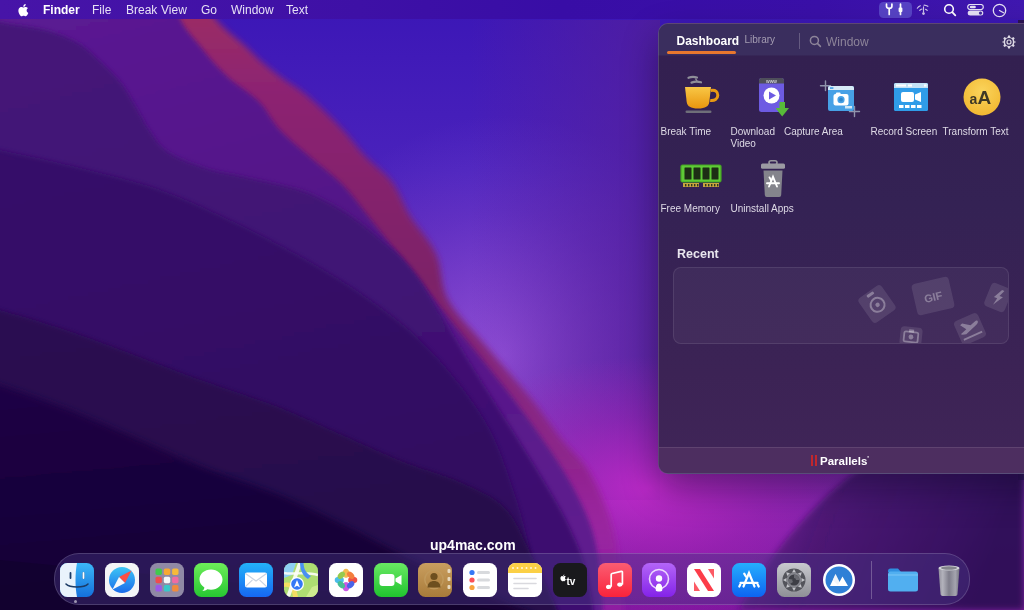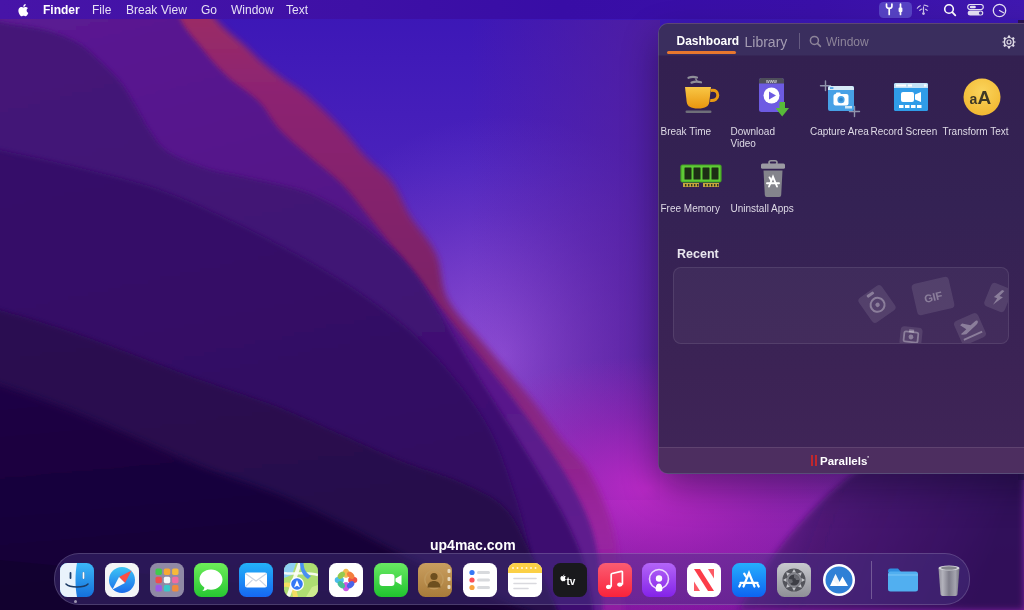--- a/index.html
+++ b/index.html
@@ -157,21 +157,21 @@
   <svg class="mi" style="left:992px;top:2.5px" width="15" height="15" viewBox="0 0 15 15">
     <circle cx="7.5" cy="7.5" r="6.2" fill="none" stroke="#e6e1f5" stroke-width="1.3"></circle>
     <path d="M7.5,7.5 L11.6,9.8" stroke="#e6e1f5" stroke-width="1.3" stroke-linecap="round"></path>
   </svg>
 </div>
 
 <div id="panel">
   <div style="position:absolute;left:0;top:0;width:100%;height:31px;background:#3a2e5e"></div>
   <div style="position:absolute;left:17.5px;top:10px;font-size:12px;font-weight:bold;color:#fff">Dashboard</div>
   <div style="position:absolute;left:8px;top:27px;width:69px;height:3px;border-radius:2px;background:#e8772e"></div>
-  <div style="position:absolute;left:85.5px;top:10px;font-size:14px;color:#a49cb2">Library</div>
+  <div style="position:absolute;left:85.5px;top:10px;font-size:10px;color:#a49cb2">Library</div>
   <div style="position:absolute;left:140px;top:9px;width:1px;height:16px;background:rgba(255,255,255,0.22)"></div>
   <svg style="position:absolute;left:150px;top:11px" width="13" height="13" viewBox="0 0 13 13">
     <circle cx="5.4" cy="5.4" r="4" fill="none" stroke="#8d8499" stroke-width="1.5"></circle>
     <path d="M8.4,8.4 L11.4,11.4" stroke="#8d8499" stroke-width="1.6" stroke-linecap="round"></path>
   </svg>
   <div style="position:absolute;left:167px;top:10.5px;font-size:12px;color:#8d8499">Window</div>
   <svg style="position:absolute;left:343px;top:11px" width="14" height="14" viewBox="0 0 14 14">
     <path fill="#dcd8e4" d="M7,4.4 a2.6,2.6 0 1 0 0,5.2 a2.6,2.6 0 1 0 0,-5.2 z M7,5.6 a1.4,1.4 0 1 1 0,2.8 a1.4,1.4 0 1 1 0,-2.8 z"></path>
     <path fill="#dcd8e4" d="M6.1,0.5 L7.9,0.5 L8.3,2.2 L9.9,2.9 L11.4,2 L12.7,3.3 L11.8,4.8 L12.5,6.4 L14,6.8 L14,7.2 L12.5,7.6 L11.8,9.2 L12.7,10.7 L11.4,12 L9.9,11.1 L8.3,11.8 L7.9,13.5 L6.1,13.5 L5.7,11.8 L4.1,11.1 L2.6,12 L1.3,10.7 L2.2,9.2 L1.5,7.6 L0,7.2 L0,6.8 L1.5,6.4 L2.2,4.8 L1.3,3.3 L2.6,2 L4.1,2.9 L5.7,2.2 Z M7,3.1 a3.9,3.9 0 1 0 0,7.8 a3.9,3.9 0 1 0 0,-7.8 z"></path>
   </svg>
@@ -207,21 +207,21 @@
     </g>
     <rect x="11" y="6" width="26" height="25" rx="2" fill="#47a1e6"></rect>
     <path d="M11,8 a2,2 0 0 1 2,-2 L35,6 a2,2 0 0 1 2,2 L37,10 L11,10 Z" fill="#d7ebf8"></path>
     <rect x="13" y="7.2" width="3.4" height="1.7" fill="#47a1e6"></rect>
     <rect x="28" y="26" width="7" height="2.5" fill="#cfe7f6"></rect>
     <rect x="19" y="12.5" width="4.5" height="2.5" rx="0.8" fill="#fff"></rect>
     <rect x="16.5" y="14" width="15" height="11.5" rx="2" fill="#fff"></rect>
     <circle cx="24" cy="19.7" r="3.6" fill="#47a1e6"></circle>
     <circle cx="24" cy="19.7" r="1.9" fill="#2f86cc"></circle>
   </svg>
-  <div class="tlab" style="left:151px;top:102px">Capture Area</div>
+  <div class="tlab" style="left:125px;top:102px">Capture Area</div>
 
   <svg class="ticon" style="left:234px;top:56px" width="36" height="40" viewBox="0 0 36 40">
     <rect x="1" y="3" width="34" height="28" rx="1.5" fill="#2f9ce8"></rect>
     <path d="M1,4.5 a1.5,1.5 0 0 1 1.5,-1.5 L33.5,3 a1.5,1.5 0 0 1 1.5,1.5 L35,8 L1,8 Z" fill="#c3e2f6"></path>
     <rect x="3" y="4.5" width="10" height="2" fill="#fff"></rect>
     <rect x="15" y="4.5" width="4" height="2" fill="#fff"></rect>
     <rect x="31" y="4.5" width="2.5" height="2" fill="#fff"></rect>
     <rect x="8" y="12" width="13" height="10" rx="2" fill="#fff"></rect>
     <path d="M22,14.5 L28,12 L28,22 L22,19.5 Z" fill="#fff"></path>
     <g fill="#fff">

